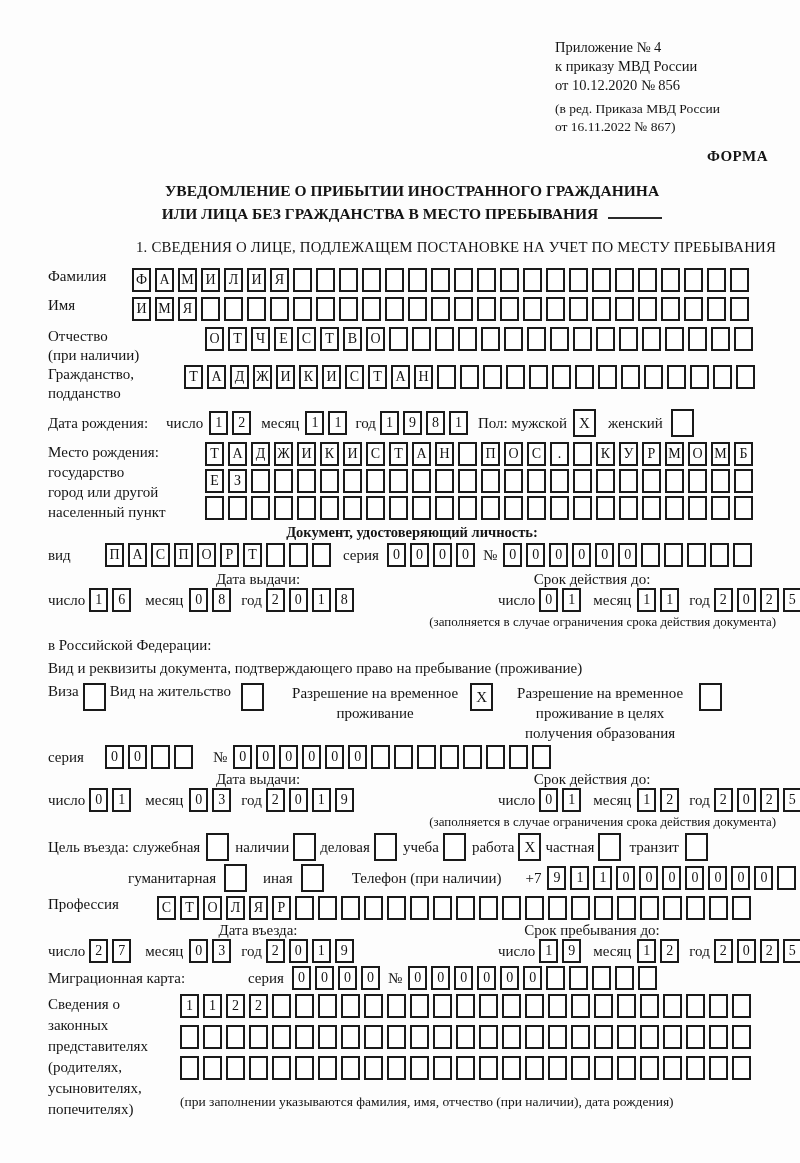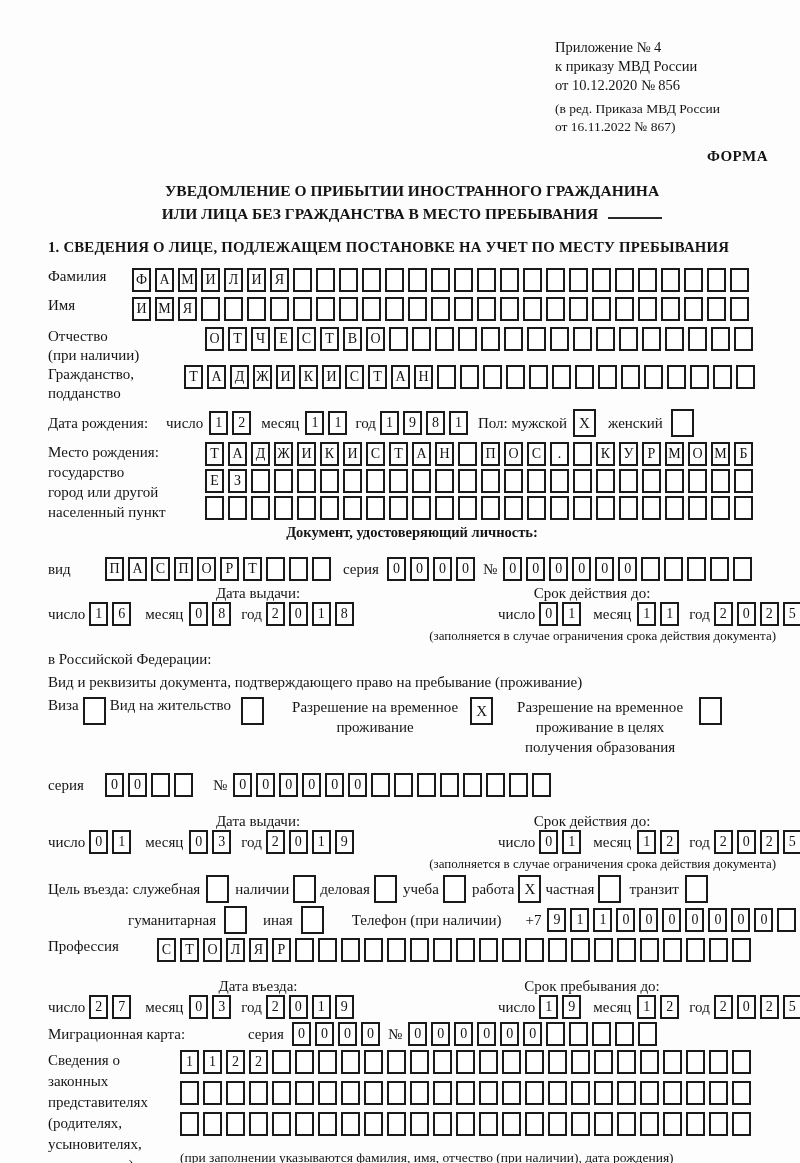--- a/index.html
+++ b/index.html
@@ -8,21 +8,21 @@
     padding:38px 24px 0 48px;
     background:#fdfdfd;color:#141414;
     font-family:"Liberation Serif","DejaVu Serif",serif;
     font-size:15px;overflow:hidden;
   }
   .hblock{margin-left:507px;line-height:19px;font-size:14.5px;}
   .hblock2{margin-left:507px;margin-top:5px;line-height:18px;font-size:13.5px;}
   .forma{margin-top:12px;text-align:right;font-weight:bold;font-size:15px;padding-right:8px;letter-spacing:.5px;}
   .title{margin-top:14px;text-align:center;font-weight:bold;font-size:15.5px;line-height:23px;}
   .uline{display:inline-block;width:54px;border-bottom:2px solid #2a2a2a;margin-left:10px;vertical-align:baseline;}
-  .sec{margin-top:14px;text-align:left;font-weight:bold;font-size:14.8px;letter-spacing:.2px;}
+  .sec{margin-top:14px;text-align:right;font-weight:normal;font-size:14.8px;letter-spacing:.2px;}
   .row{display:flex;align-items:flex-start;white-space:nowrap;}
   .vcen{align-items:center;}
   .lbl{flex:none;}
   .lw1{width:84px;}
   .lw2{width:157px;}
   .lw3{width:136px;}
   .lw4{width:109px;}
   .lw5{width:132px;}
   .l2{line-height:19px;}
   .cells{display:flex;flex:none;}
@@ -47,21 +47,21 @@
   .ml4{margin-left:4px;}.ml6{margin-left:6px;}.ml8{margin-left:8px;}
   .ml10{margin-left:10px;}.ml12{margin-left:12px;}.ml16{margin-left:16px;}
   .ml20{margin-left:4px;}.ml24{margin-left:24px;}.ml28{margin-left:28px;}
   .mr4{margin-right:4px;}.mr6{margin-right:6px;}.mr8{margin-right:8px;}.mr10{margin-right:10px;}
   .note{font-size:13px;text-align:right;margin-top:1px;line-height:17px;}
   .plain{margin-top:4px;line-height:23px;}
   .multi{text-align:center;line-height:20px;white-space:normal;flex:none;}
   .mrow{margin-bottom:3px;}
   .mrow2{margin-bottom:7px;}
   .repnote{font-size:13.5px;margin-top:2px;padding-left:110px;}
-  .mt2{margin-top:16px;}.mt3{margin-top:3px;}.mt4{margin-top:4px;}
+  .mt2{margin-top:2px;}.mt3{margin-top:3px;}.mt4{margin-top:4px;}
   .mt5{margin-top:5px;}.mt6{margin-top:6px;}.mt12{margin-top:12px;}
 </style>
 </head>
 <body>
 
 <div class="hblock">
   <div>Приложение № 4</div>
   <div>к приказу МВД России</div>
   <div>от 10.12.2020 № 856</div>
 </div>

